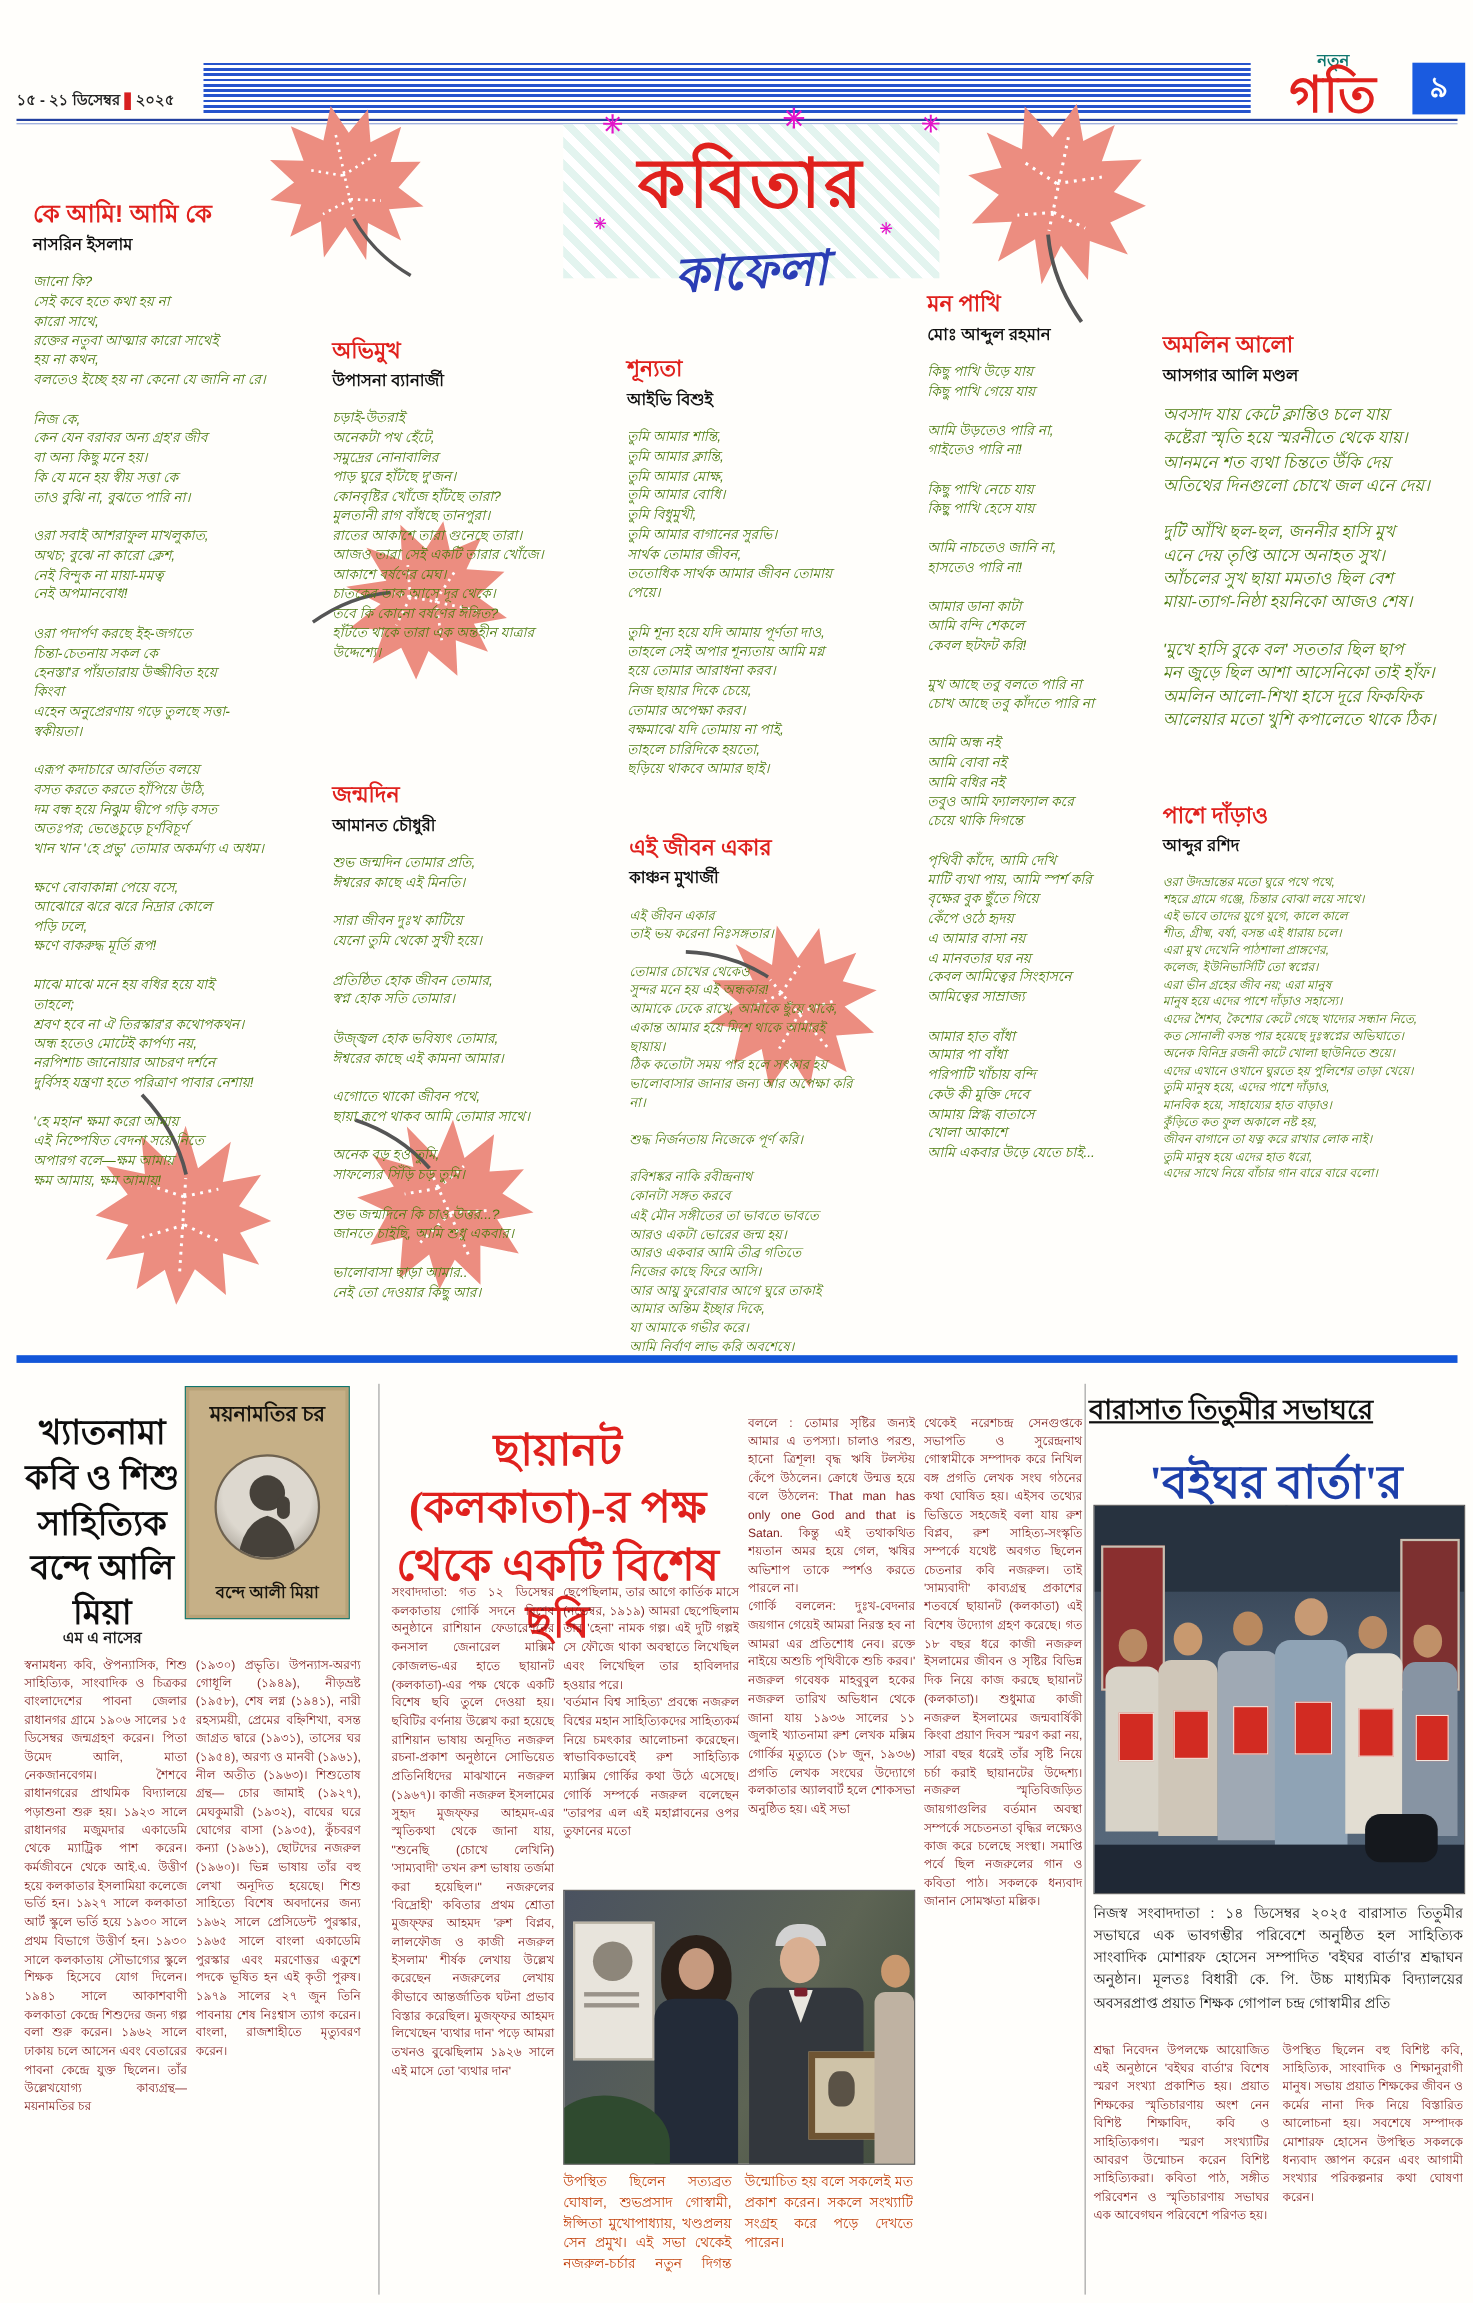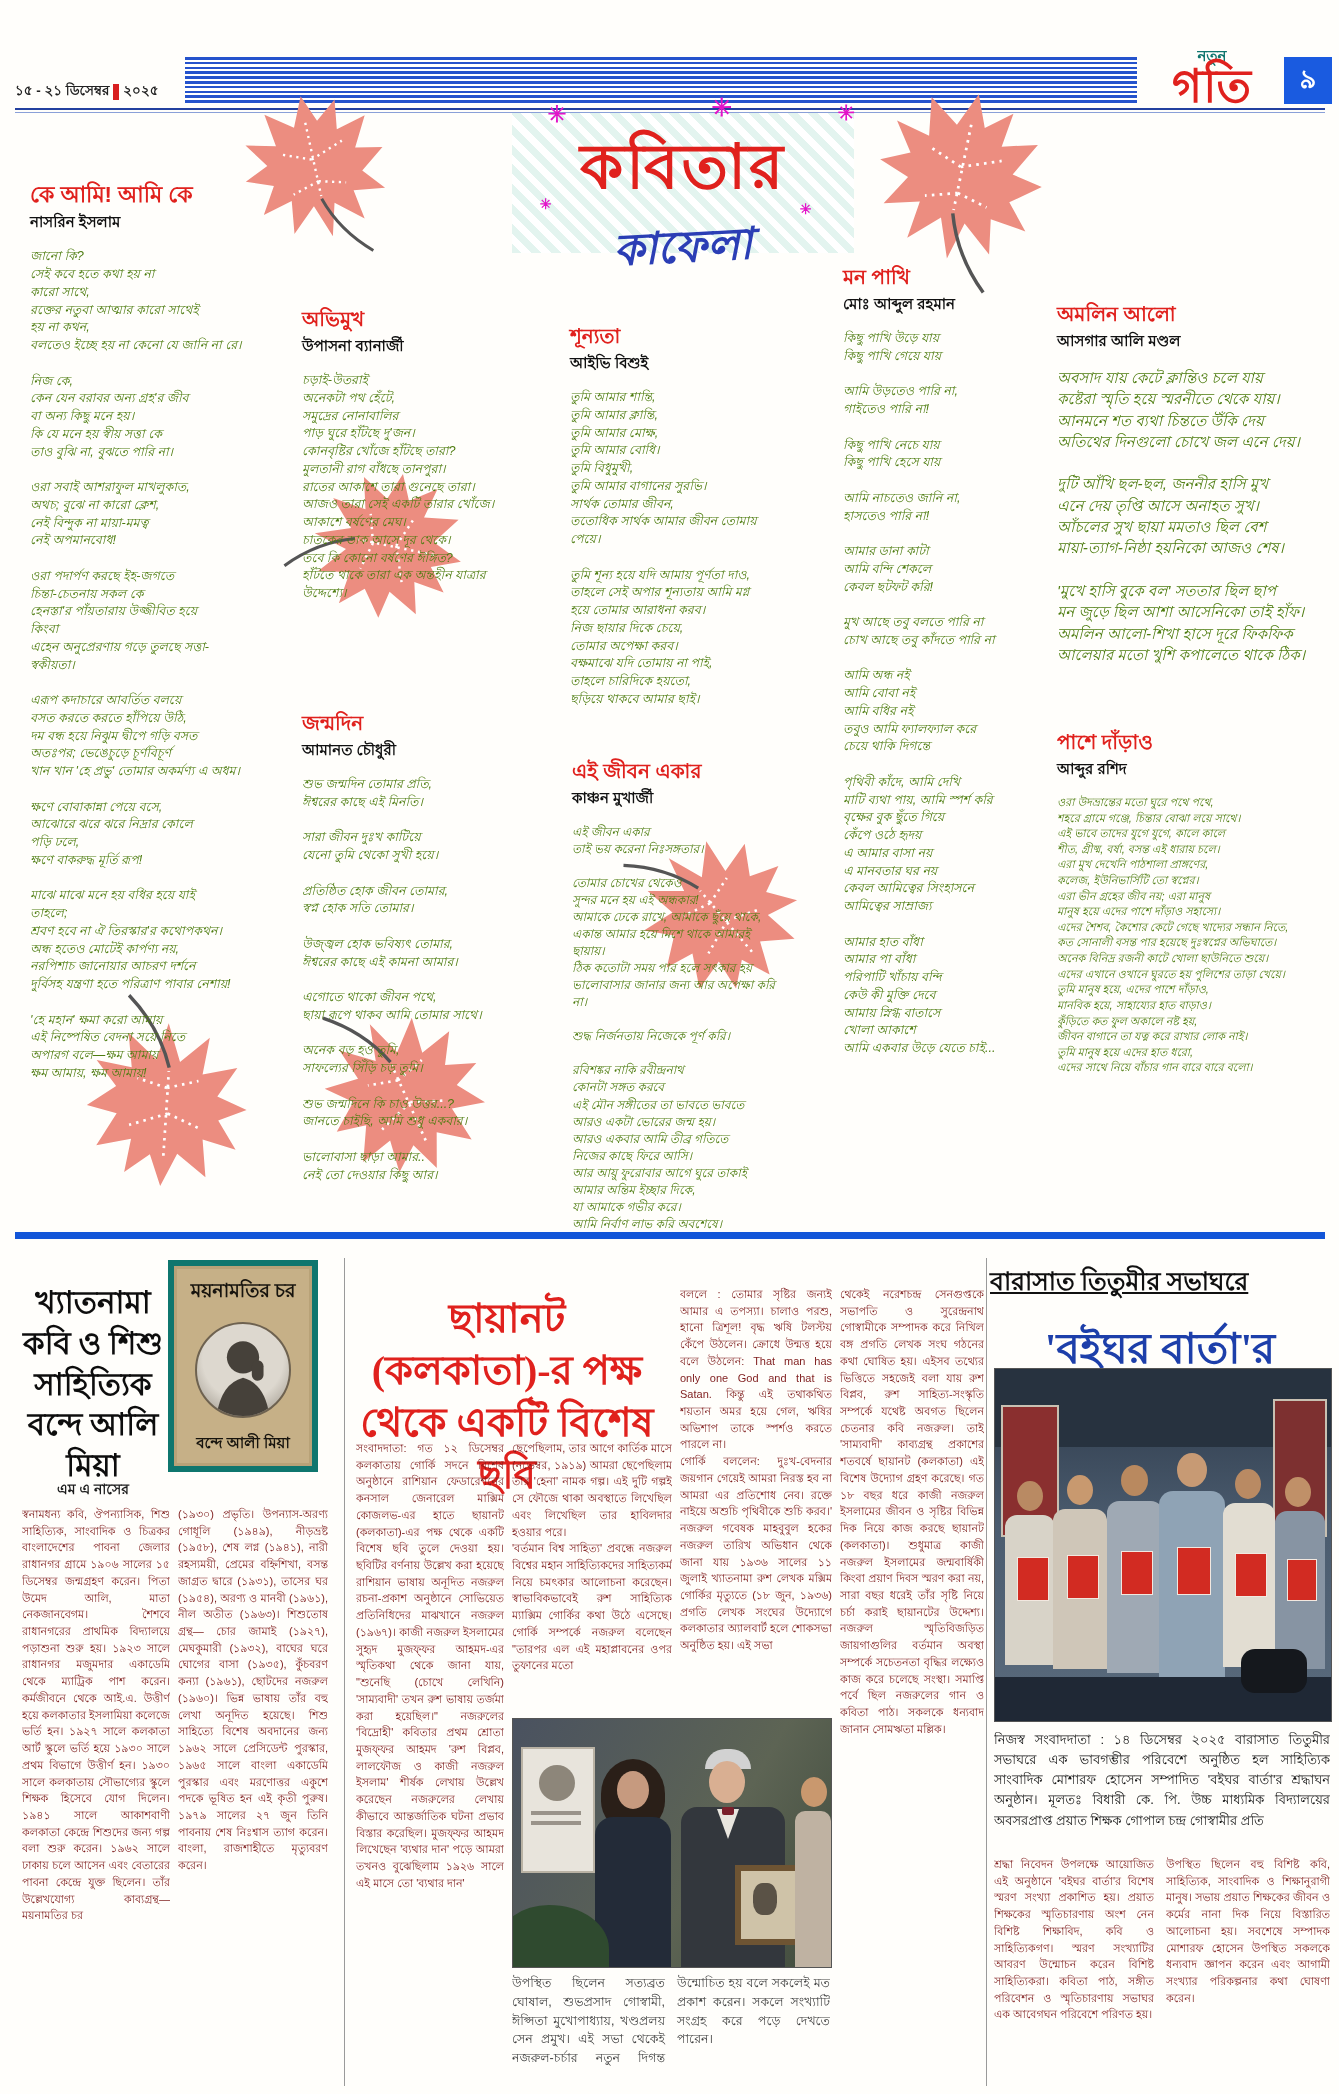--- a/index.html
+++ b/index.html
@@ -41,36 +41,36 @@
   .byline{position:absolute;left:22px;top:1478px;width:142px;text-align:center;font-size:14px;font-weight:800;}
   .news-col{position:absolute;font-size:11px;line-height:1.52;text-align:justify;overflow:hidden;color:#7f1d1d;}
   .art-headline-mid{position:absolute;left:356px;top:1266px;width:302px;font-size:40px;font-weight:800;
         line-height:1.3;text-align:center;color:#e0211d;font-family:"Liberation Serif",serif;}
   .kicker{position:absolute;left:990px;top:1262px;width:340px;text-align:left;font-size:25px;font-weight:800;
         text-decoration:underline;color:#101010;font-family:"Liberation Serif",serif;}
   .art-headline-right{position:absolute;left:986px;top:1297px;width:348px;text-align:center;font-size:42px;
         font-weight:800;color:#1d3faa;line-height:1.15;font-family:"Liberation Serif",serif;}
   
   .book-cover{position:absolute;left:168px;top:1260px;width:150px;height:212px;background:#c6b087;
-        border:6px solid #0f766e;box-shadow:inset 0 0 0 3px #b8a278;display:flex;flex-direction:column;
+        border:1px solid #0f766e;box-shadow:inset 0 0 0 3px #b8a278;display:flex;flex-direction:column;
         align-items:center;justify-content:space-between;padding:10px 6px;box-sizing:border-box;}
   .book-cover .bc-title{font-size:19px;font-weight:800;color:#17140e;text-align:center;
         font-family:"Liberation Serif",serif;}
   .book-cover .bc-circle{width:92px;height:92px;border-radius:50%;
         background:radial-gradient(circle at 50% 38%,#ddd8cf 0 55%,#8f887c 100%);
         display:flex;align-items:flex-end;justify-content:center;overflow:hidden;border:2px solid #6e6250;}
   .book-cover .bc-author{font-size:15px;font-weight:800;color:#17140e;text-align:center;}
   
   .photo{position:absolute;overflow:hidden;border:1px solid #555;}
   .photo .abs{position:absolute;}
   .photo-mid{left:512px;top:1718px;width:318px;height:248px;
         background:linear-gradient(120deg,#4a5260 0%,#5d6454 60%,#3f4a3c 100%);}
   .photo-right{left:994px;top:1368px;width:336px;height:352px;
         background:linear-gradient(180deg,#2c3848 0%,#4b5c6f 45%,#5a6b7d 100%);}
-  .caption{position:absolute;font-size:12.5px;line-height:1.5;text-align:justify;color:#404040;overflow:hidden;}
+  .caption{position:absolute;font-size:12.5px;line-height:1.5;text-align:justify;color:#c2410c;overflow:hidden;}
   .lead{position:absolute;left:994px;top:1730px;width:336px;font-size:13px;line-height:1.55;
         text-align:justify;color:#141414;overflow:hidden;}
   .head-c{border-radius:50%;}
 </style>
 </head>
 <body>
 
 <div class="page">
 
   <svg width="0" height="0" style="position:absolute" aria-hidden="true">

